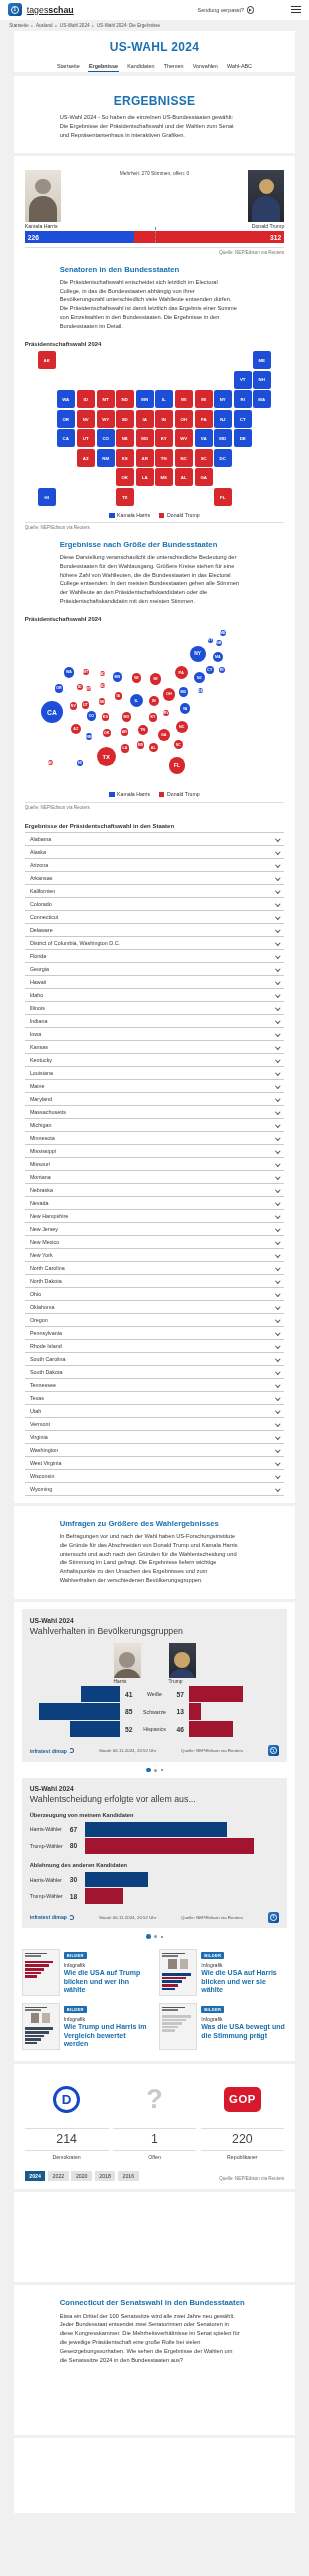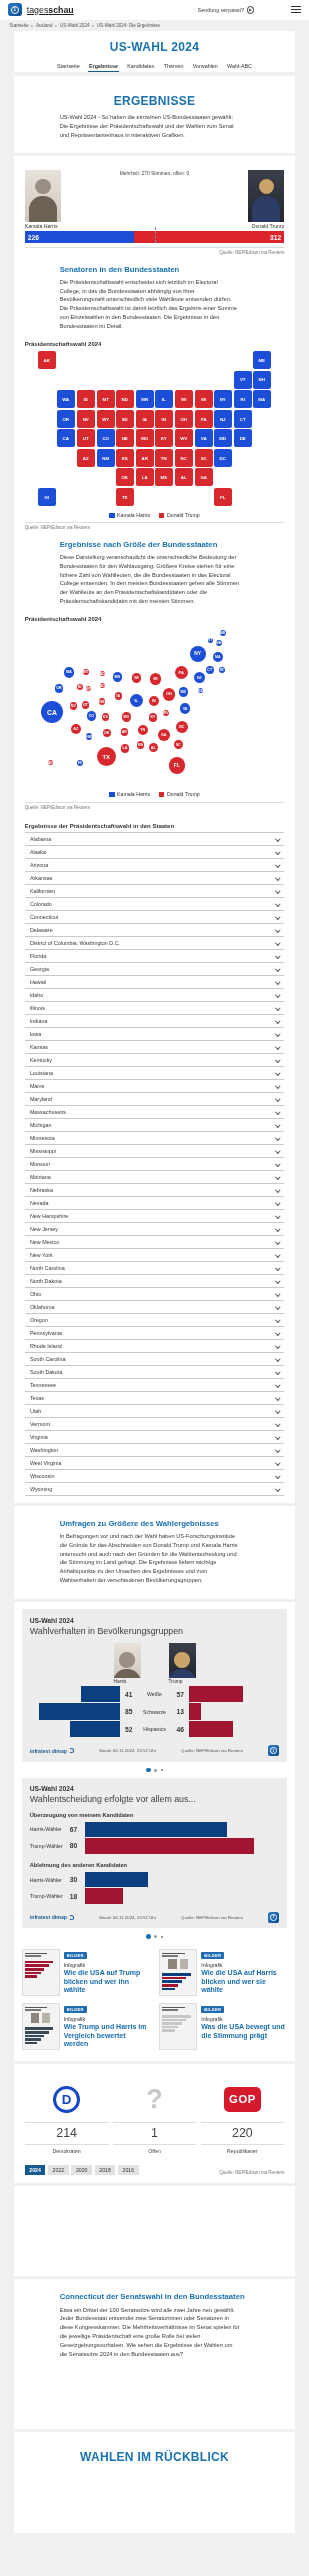--- a/index.html
+++ b/index.html
@@ -110,21 +110,21 @@
   .donut-wrap{width:77px;text-align:center;}
   .donut{width:68px;height:68px;margin:0 auto;border-radius:50%;background:conic-gradient(#d7282d 0 50.5%,#999 50.5% 50.75%,var(--map-blue) 50.75% 100%);display:flex;align-items:center;justify-content:center;position:relative;}
   .donut::before{content:"";position:absolute;inset:15.5px;background:#fff;border-radius:50%;}
   .donut b{position:relative;font-size:15.5px;font-weight:400;color:#444;}
   .maj-lbl{font-size:5.4px;color:#444;margin-top:4.1px;}
   .party-cols{flex:1;display:grid;grid-template-columns:1fr 1fr 1fr;gap:4.1px;text-align:center;padding-top:2.1px;}
   .p-logo{height:30px;display:flex;align-items:center;justify-content:center;}
   .dem-logo{width:27px;height:27px;border:3.6px solid #1448c8;border-radius:50%;display:flex;align-items:center;justify-content:center;font-size:13.4px;font-weight:800;color:#1448c8;}
   .q-logo{font-size:27px;font-weight:800;color:#c9c9c9;line-height:1;}
   .gop-logo{background:#d7192c;color:#fff;font-weight:800;font-size:11.3px;padding:6.2px 5.2px;border-radius:5px;letter-spacing:0.5px;}
-  .p-num{font-size:12.4px;color:#444;border-top:0.5px solid #ddd;border-bottom:0.5px solid #ddd;padding:3.1px 0;margin-top:8px;}
+  .p-num{font-size:12.4px;color:#444;border-top:0.5px solid #ddd;border-bottom:0.5px solid #ddd;padding:3.1px 0;margin-top:14px;}
   .p-lbl{font-size:5.2px;color:#444;padding-top:3.1px;}
   .years{display:flex;gap:2.6px;margin-top:11.3px;}
   .year{font-size:5.2px;padding:2.1px 4.6px;background:#e2e2e2;color:#333;cursor:pointer;}
   .year.active{background:var(--tab-active);color:#fff;font-weight:700;}
   .house-foot{display:flex;justify-content:space-between;align-items:flex-end;}
   .blank-embed{height:62px;}
 </style>
 </head>
 <body>
 
@@ -750,16 +750,15 @@
   <div class="blank-embed" style="height:67px;"></div>
 </div>
 
 <div class="card" style="padding:13.4px 10.3px;">
   <div class="sub-head" style="margin-top:0;">Connecticut der Senatswahl in den Bundesstaaten</div>
   <div class="body-text">Etwa ein Drittel der 100 Senatssitze wird alle zwei Jahre neu gewählt. Jeder Bundesstaat entsendet zwei Senatorinnen oder Senatoren in diese Kongresskammer. Die Mehrheitsverhältnisse im Senat spielen für die jeweilige Präsidentschaft eine große Rolle bei vielen Gesetzgebungsvorhaben. Wie sehen die Ergebnisse der Wahlen um die Senatssitze 2024 in den Bundesstaaten aus?</div>
   <div class="blank-embed" style="height:57px;"></div>
 </div>
 
 <div class="card" style="padding:11.3px 10.3px;">
-  <div class="section-title">WAHLEN IM RÜCKBLICK</div>
   <div class="blank-embed" style="height:52px;"></div>
 </div>
 
 
 </body></html>

